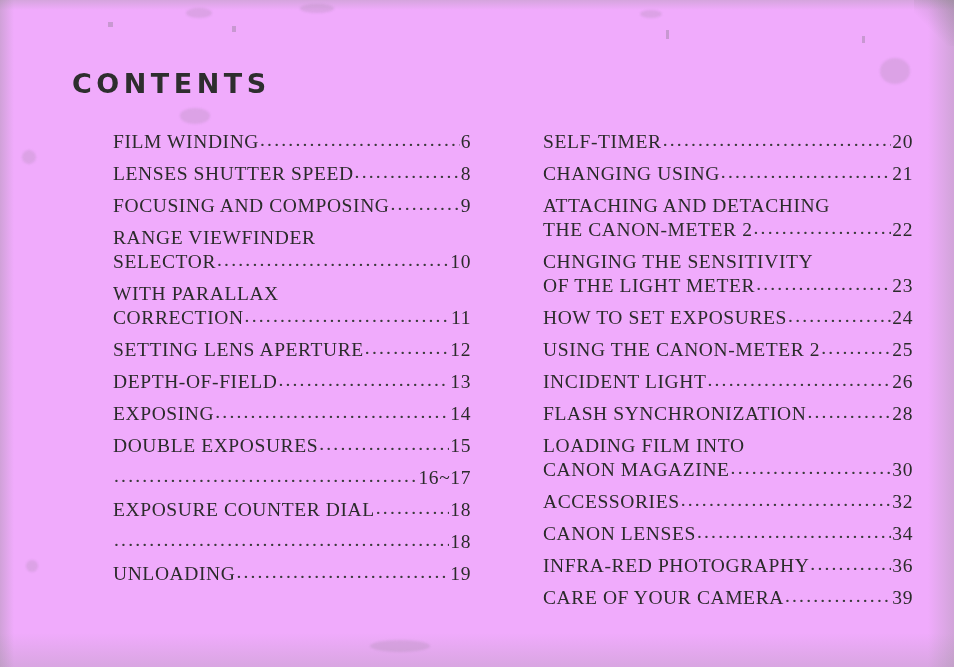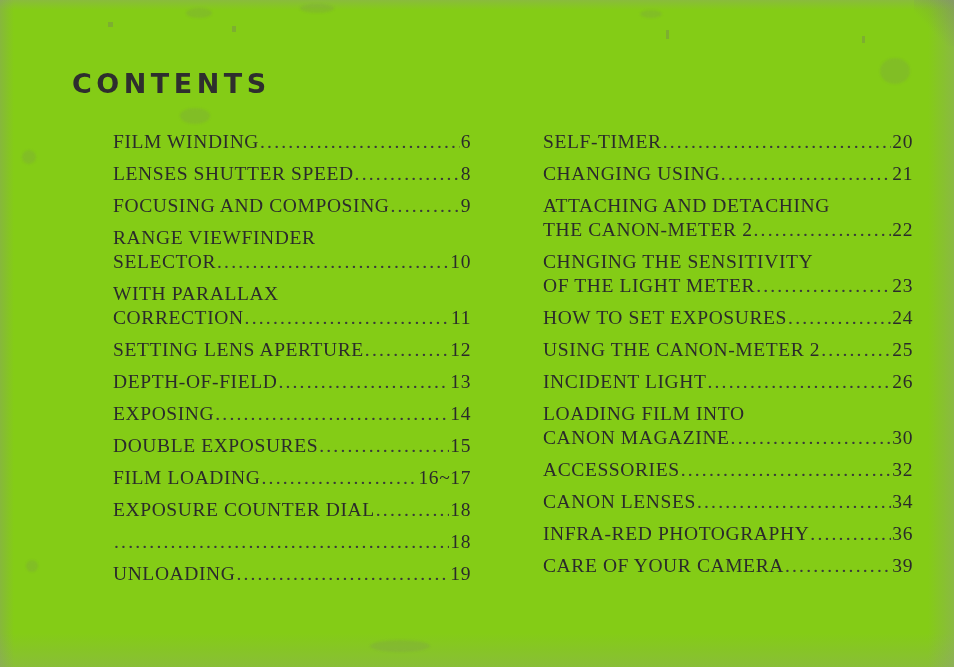--- a/index.html
+++ b/index.html
@@ -6,21 +6,21 @@
   html, body {
     margin: 0;
     padding: 0;
     background: #ffffff;
   }
 
   #page {
     position: relative;
     width: 954px;
     height: 667px;
-    background: #84cc16;
+    background: #f0abfc;
     overflow: hidden;
     font-family: "Liberation Serif", "DejaVu Serif", serif;
     color: #2b2b2b;
   }
 
   
   .scan-edge {
     position: absolute;
     pointer-events: none;
   }
@@ -79,21 +79,21 @@
   #col-left  { left: 113px; width: 358px; }
   #col-right { left: 543px; width: 370px; }
 
   .entry {
     margin-bottom: 8px;
   }
 
   
   .line {
     display: flex;
-    align-items: flex-end;
+    align-items: center;
     white-space: nowrap;
     line-height: 24px;
   }
 
   .label {
     flex: 0 0 auto;
   }
 
   
   .leader {
@@ -213,21 +213,20 @@
       </div>
       <div class="entry">
         <div class="line">
           <span class="label">DOUBLE EXPOSURES</span>
           <span class="leader"></span>
           <span class="page-no">15</span>
         </div>
       </div>
       <div class="entry">
         <div class="line">
-          <span class="label">FILM LOADING</span>
           <span class="leader"></span>
           <span class="page-no">16~17</span>
         </div>
       </div>
       <div class="entry">
         <div class="line">
           <span class="label">EXPOSURE COUNTER DIAL</span>
           <span class="leader"></span>
           <span class="page-no">18</span>
         </div>
@@ -298,20 +297,27 @@
         </div>
       </div>
       <div class="entry">
         <div class="line">
           <span class="label">INCIDENT LIGHT</span>
           <span class="leader"></span>
           <span class="page-no">26</span>
         </div>
       </div>
       <div class="entry">
+        <div class="line">
+          <span class="label">FLASH SYNCHRONIZATION</span>
+          <span class="leader"></span>
+          <span class="page-no">28</span>
+        </div>
+      </div>
+      <div class="entry">
         <div class="line plain">
           <span class="label">LOADING FILM INTO</span>
           <span class="leader"></span>
         </div>
         <div class="line">
           <span class="label">CANON MAGAZINE</span>
           <span class="leader"></span>
           <span class="page-no">30</span>
         </div>
       </div>

